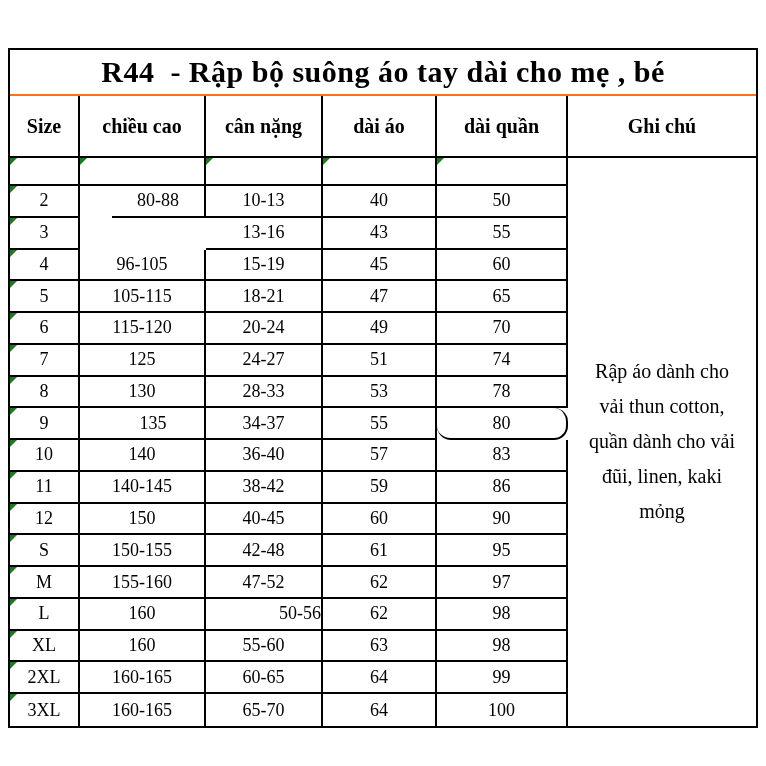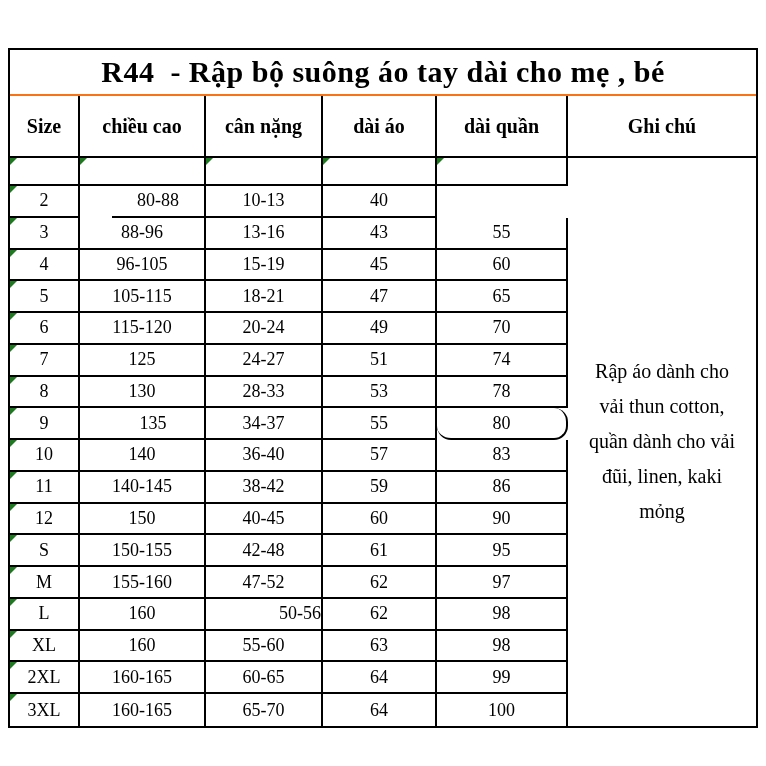--- a/index.html
+++ b/index.html
@@ -138,26 +138,26 @@
       </div>
       <div class="cell data-cell" style="grid-area: 3 / 2; margin-left: 32px;">
         <span>80-88</span>
       </div>
       <div class="cell data-cell" style="grid-area: 3 / 3;">
         <span>10-13</span>
       </div>
       <div class="cell data-cell" style="grid-area: 3 / 4;">
         <span>40</span>
       </div>
+      <div class="cell data-cell" style="grid-area: 3 / 5;">
+        <span>50</span>
+      </div>
       <div class="cell data-cell" style="grid-area: 4 / 1;">
         <span class="flag"></span>
         <span>3</span>
-      </div>
-      <div class="cell data-cell" style="grid-area: 4 / 2;">
-        <span>88-96</span>
       </div>
       <div class="cell data-cell" style="grid-area: 4 / 3;">
         <span>13-16</span>
       </div>
       <div class="cell data-cell" style="grid-area: 4 / 4;">
         <span>43</span>
       </div>
       <div class="cell data-cell" style="grid-area: 4 / 5;">
         <span>55</span>
       </div>

